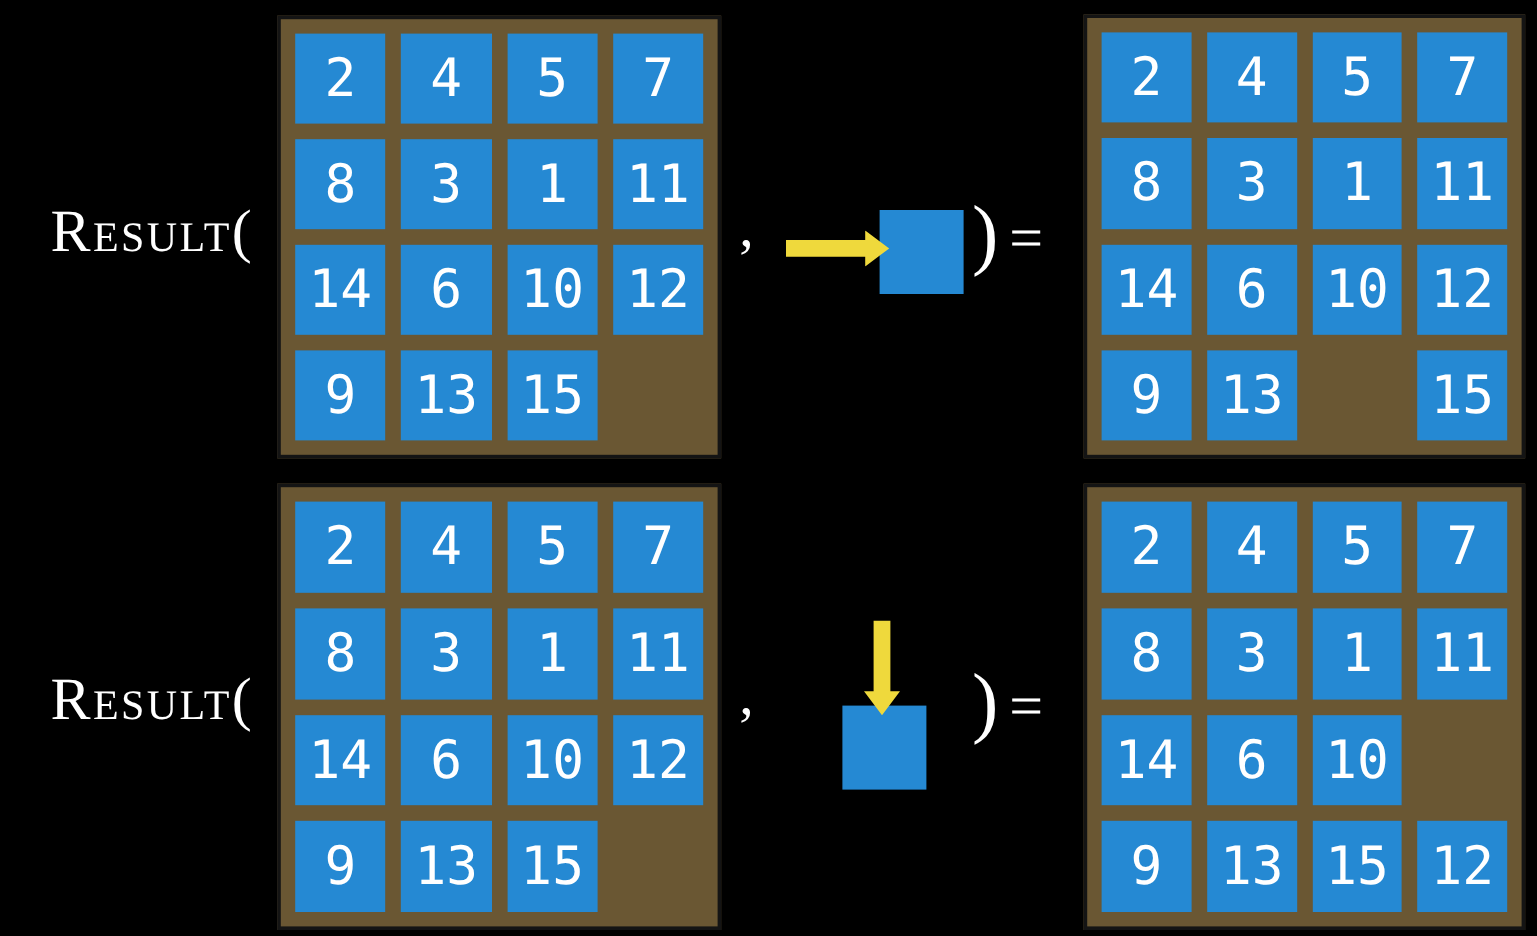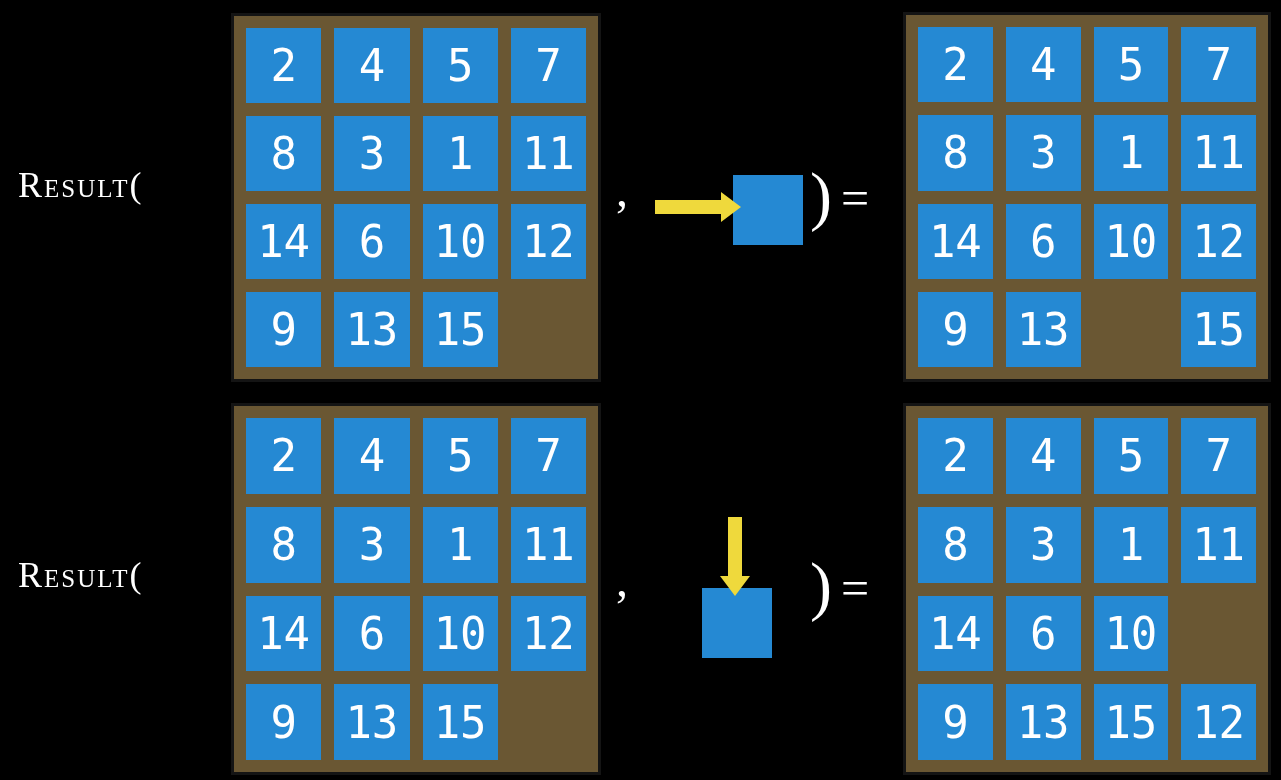--- a/index.html
+++ b/index.html
@@ -7,22 +7,22 @@
     position:relative;width:1281px;height:780px;overflow:hidden;
     background:var(--background,#000);
     font-family:"Liberation Serif",serif;
   }
   .eq-row{display:contents;}
   .serif{
     position:absolute;color:var(--text-white,#fff);
     font-family:"Liberation Serif",serif;line-height:1;white-space:nowrap;
   }
   .fn-label{
-    font-size:36px;font-variant:small-caps;letter-spacing:2px;
-    width:218px;text-align:left;
+    font-size:50px;font-variant:small-caps;letter-spacing:2px;
+    width:218px;text-align:center;
   }
   .comma{font-size:48px;}
   .paren{font-size:66px;}
   .equals{font-size:50px;}
   .board{
     position:absolute;box-sizing:border-box;
     background:var(--board-brown,#6a5733);
     border:3px solid #141414;
     box-shadow:2px 3px 6px rgba(0,0,0,.8);
     display:grid;grid-template-columns:repeat(4,1fr);grid-template-rows:repeat(4,1fr);

